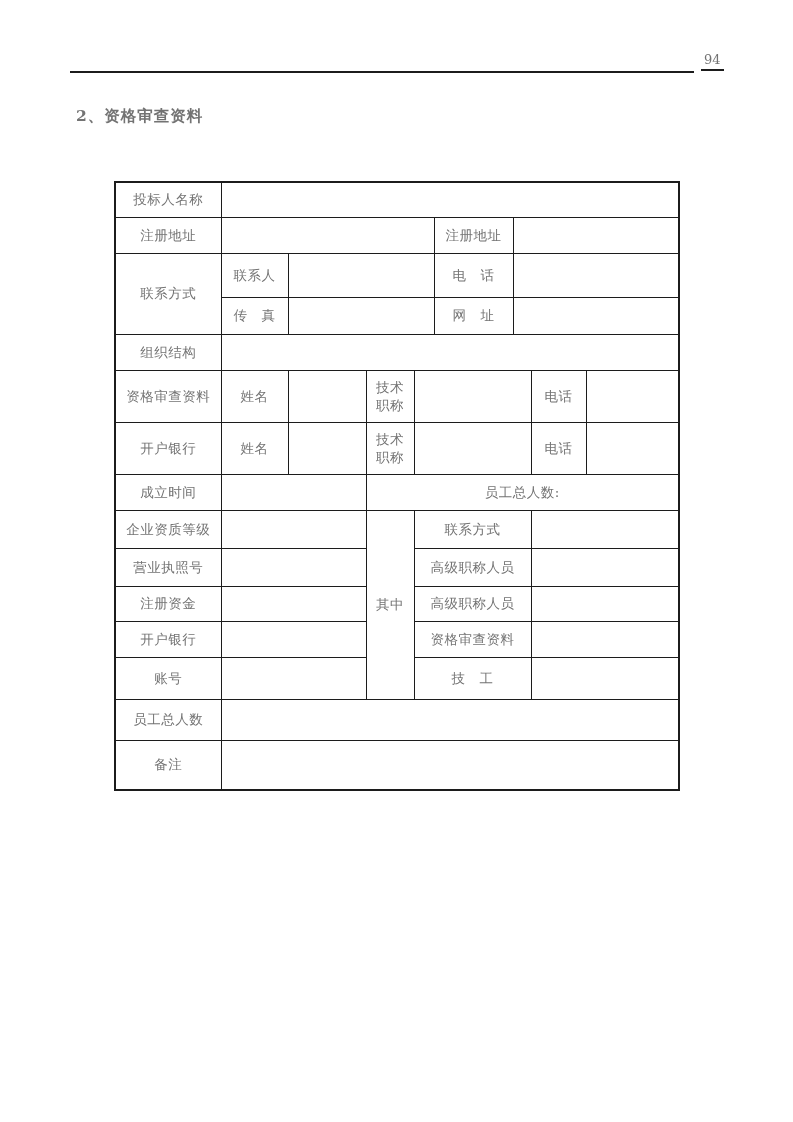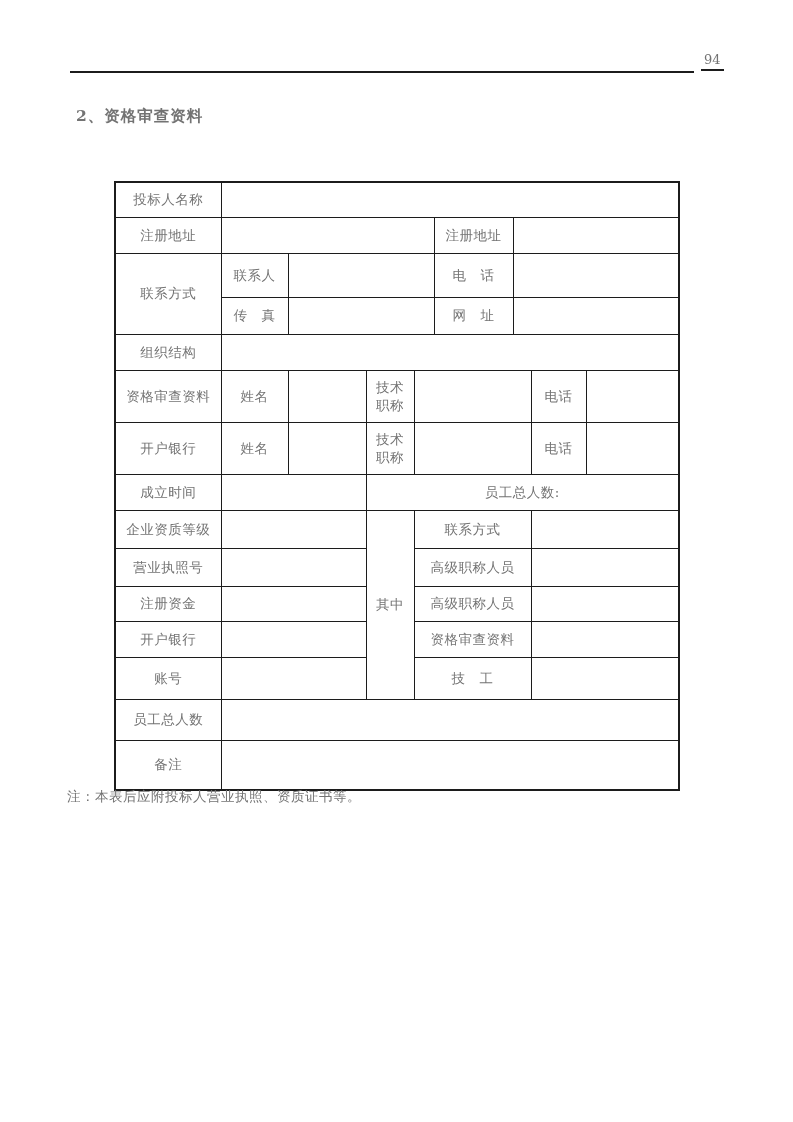--- a/index.html
+++ b/index.html
@@ -159,15 +159,14 @@
       <td>员工总人数</td>
       <td colspan="8"></td>
     </tr>
     <tr style="height:49px">
       <td>备注</td>
       <td colspan="8"></td>
     </tr>
   </tbody>
     </table>
 
-  <div class="footnote">注：本表后应附投标人营业执照、资质证书等。</div>
 
 </div>
 
 </body></html>

